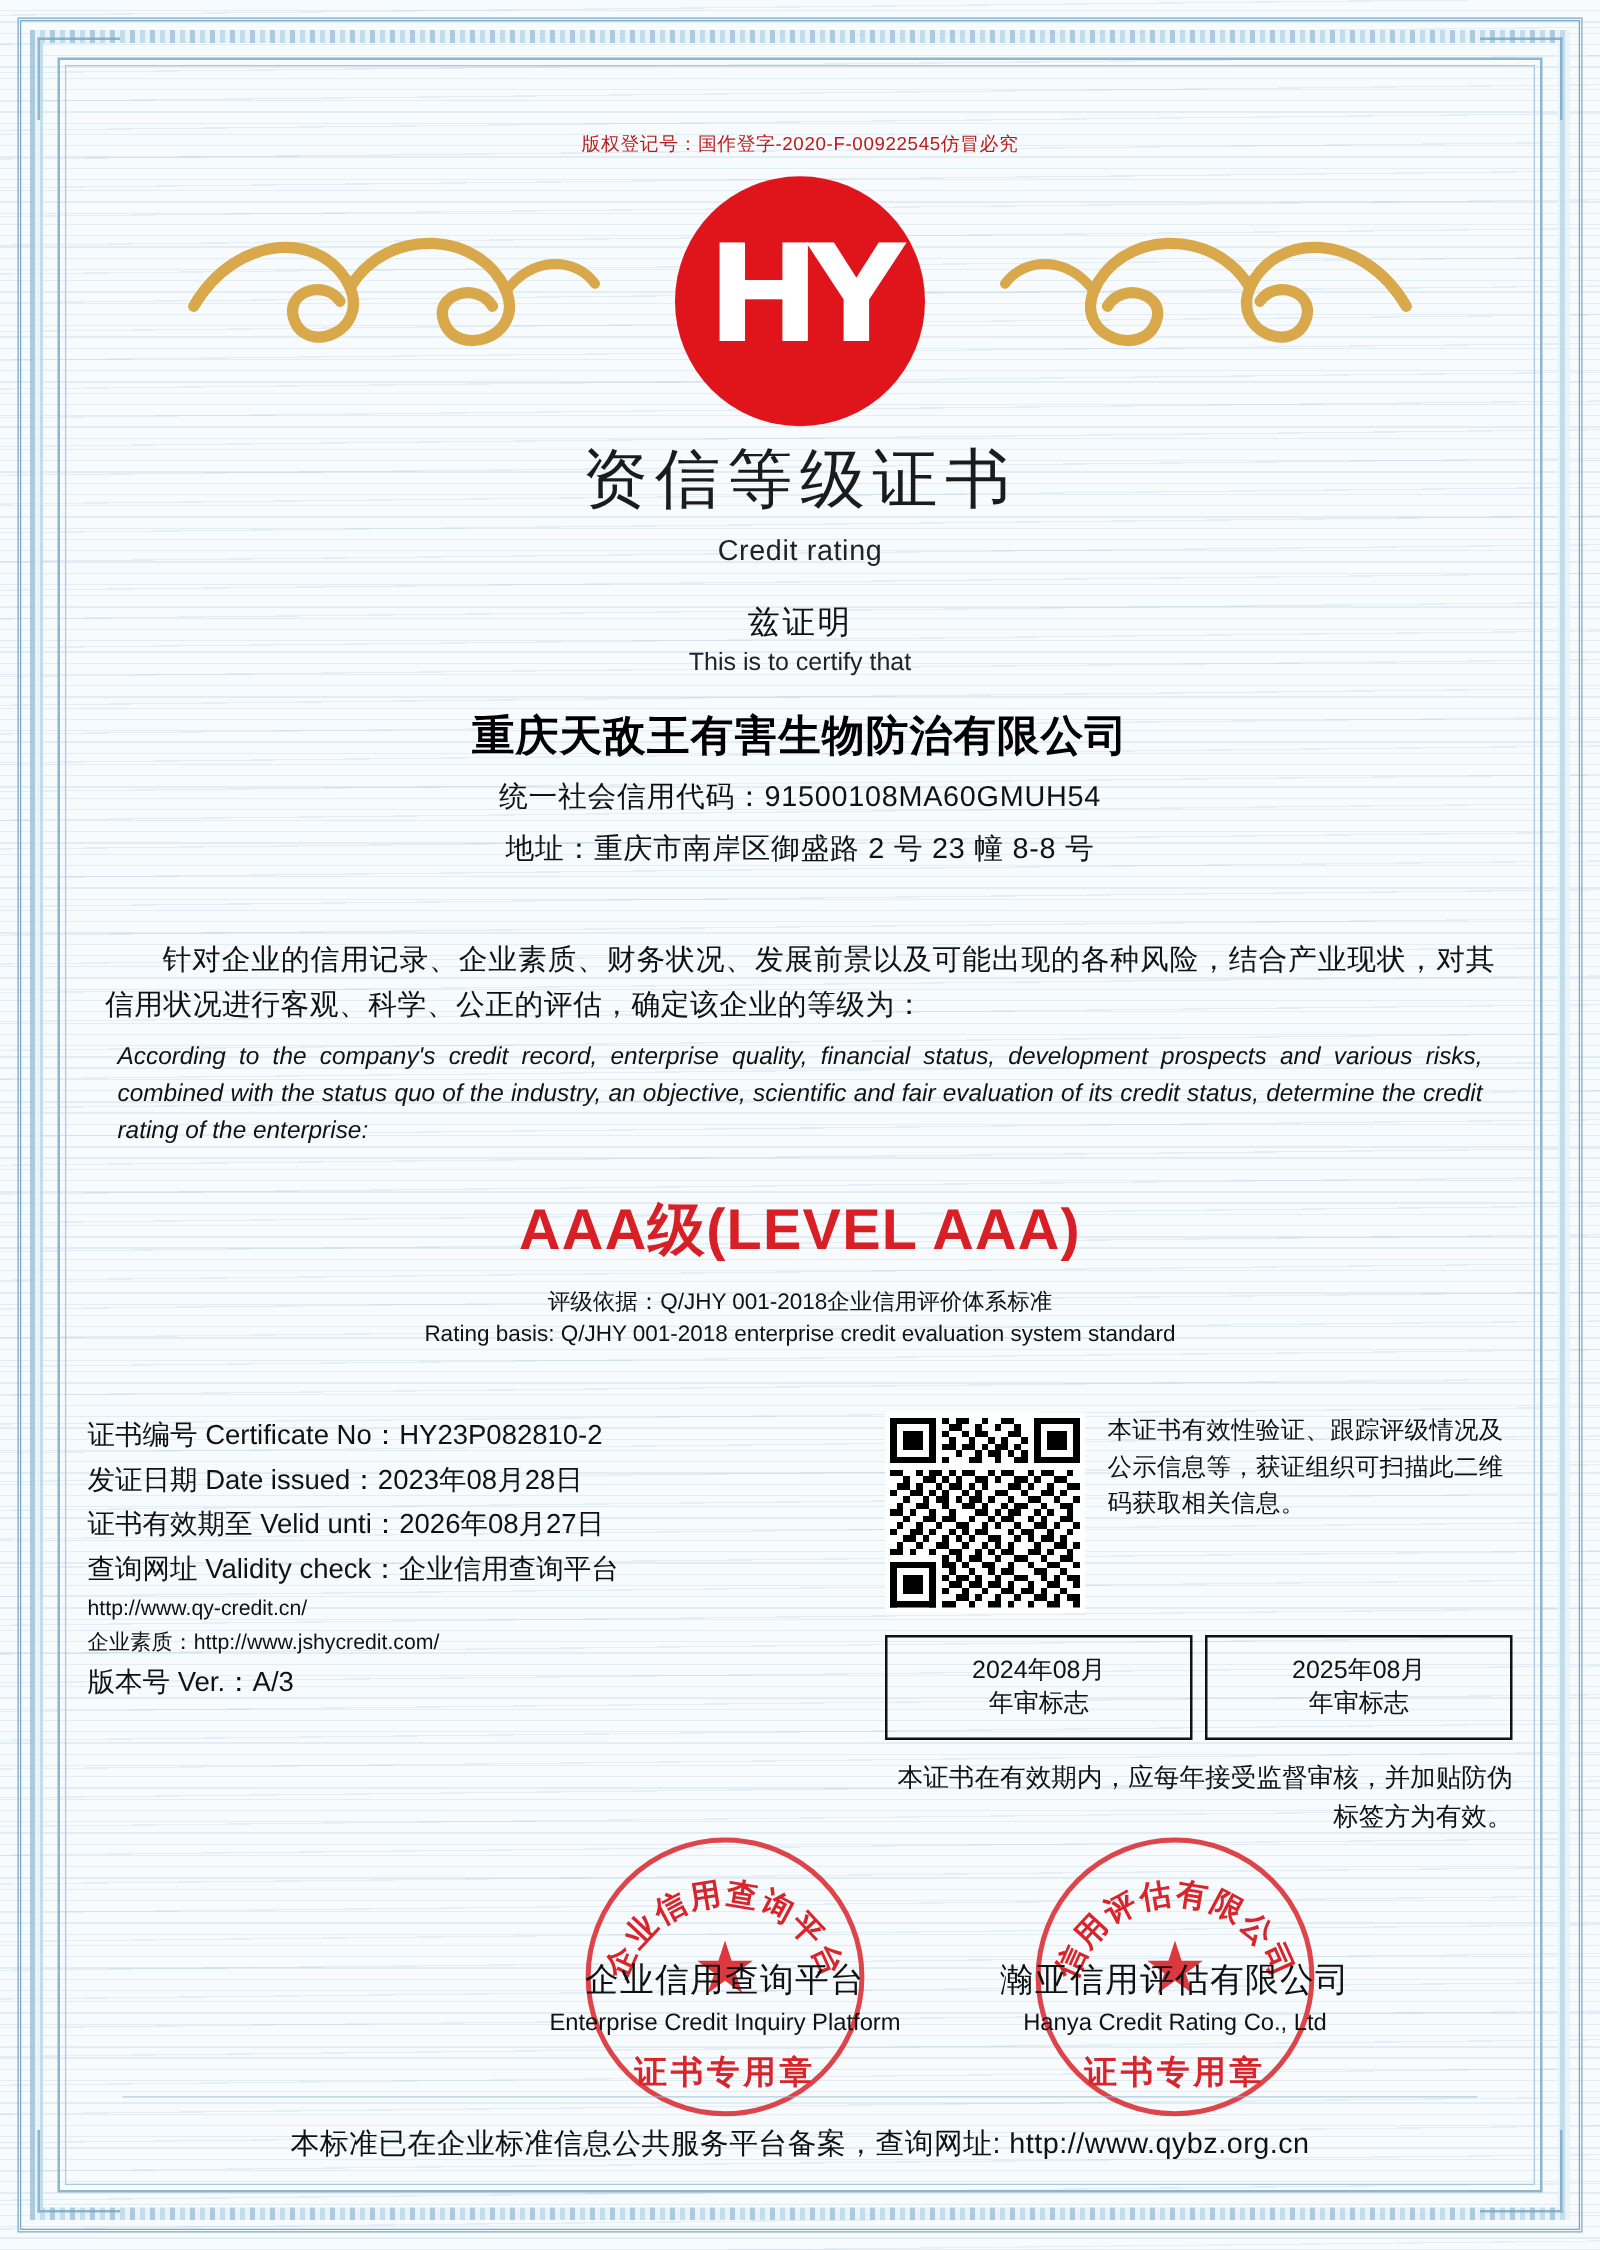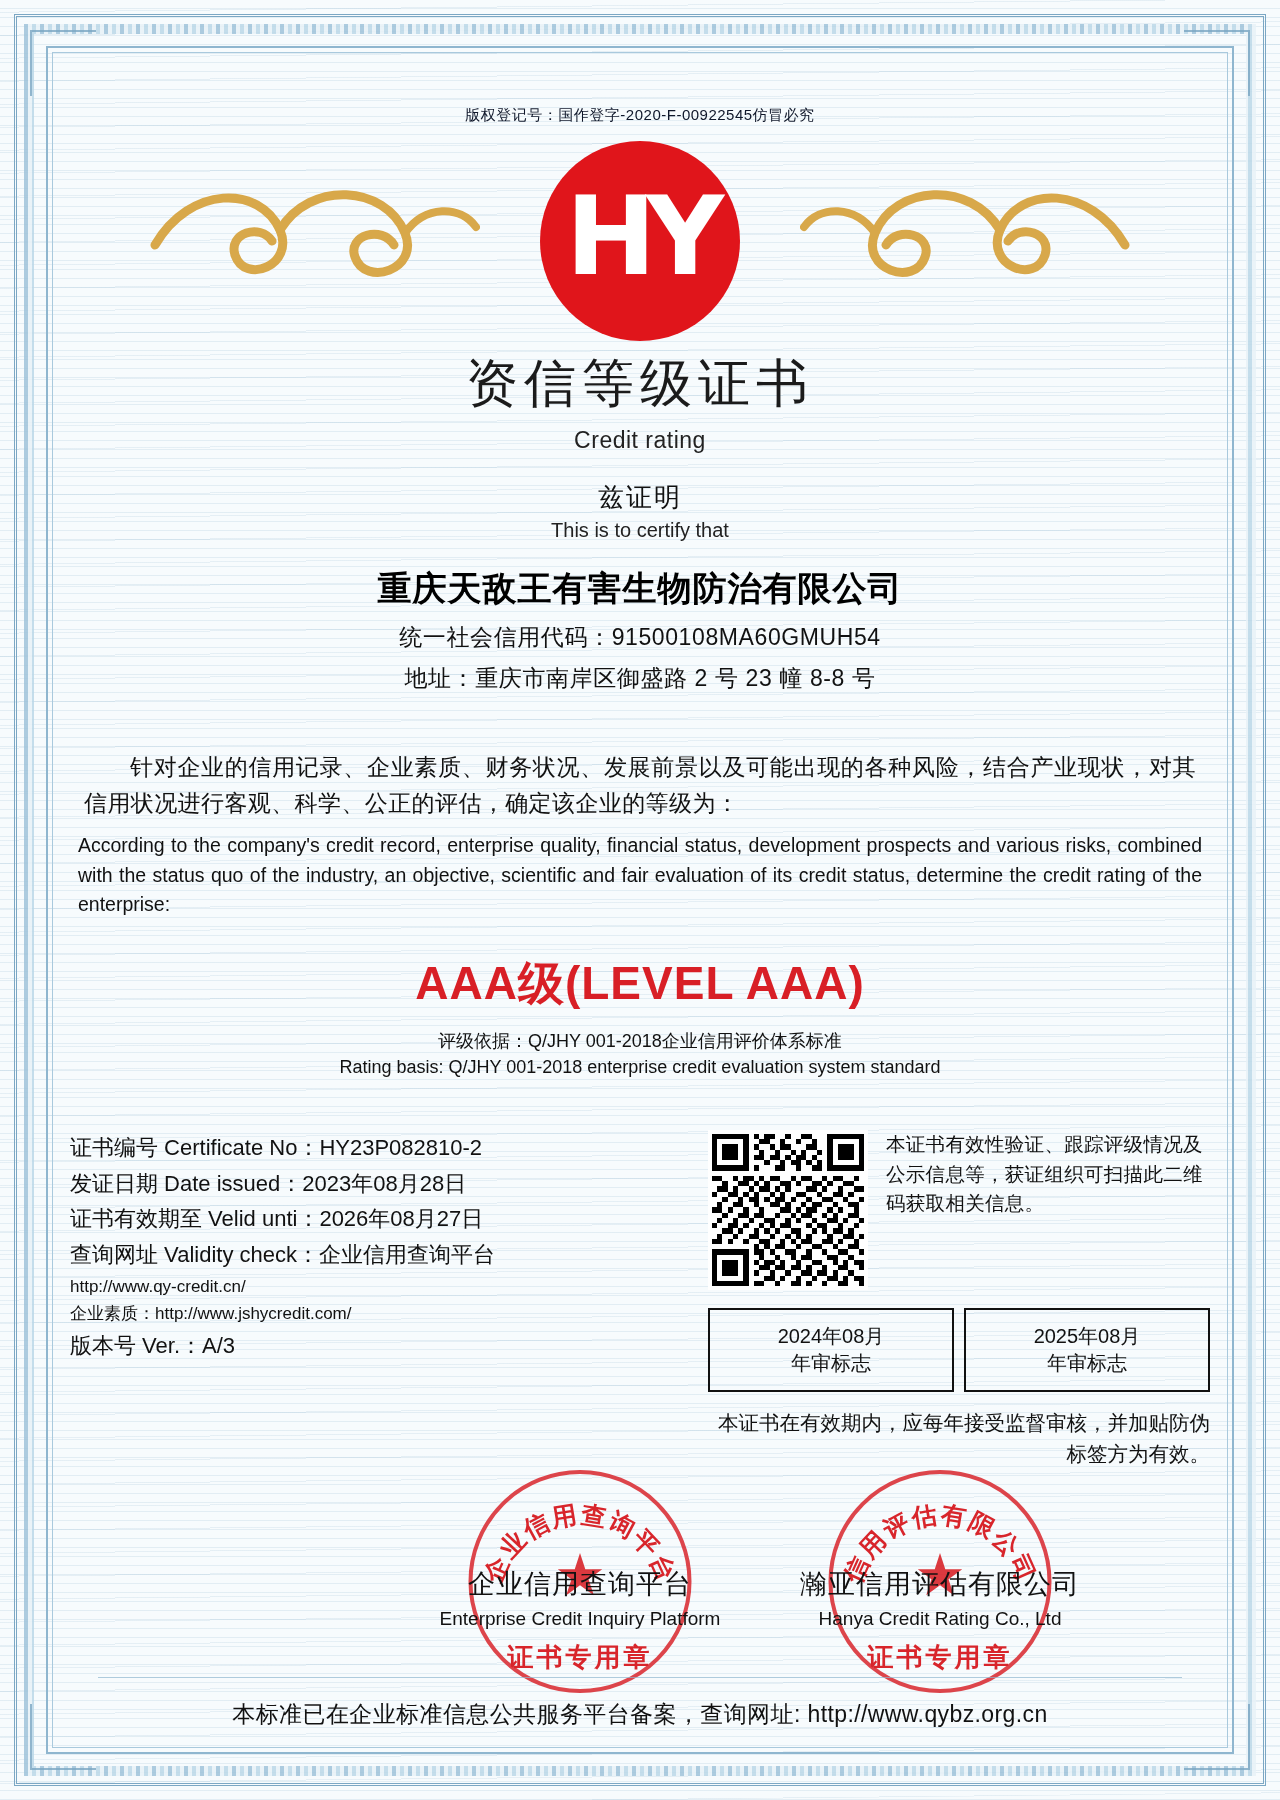--- a/index.html
+++ b/index.html
@@ -59,21 +59,21 @@
   .corner.tr{right:30px;top:30px;border-left:none;border-bottom:none;}
   .corner.bl{left:30px;bottom:30px;border-right:none;border-top:none;}
   .corner.br{right:30px;bottom:30px;border-left:none;border-top:none;}
 
   
   .content{position:absolute;left:70px;top:60px;right:70px;bottom:60px;}
 
   .copyright{
     text-align:center;
     font-size:15px;
-    color:#0f172a;
+    color:#b91c1c;
     letter-spacing:.5px;
     margin-top:46px;
   }
 
   .flourish-row{
     position:relative;
     height:200px;
     margin-top:6px;
   }
   .flourish{
@@ -121,22 +121,22 @@
   .uscc,.addr{
     text-align:center;font-size:23px;color:#111;margin-top:10px;letter-spacing:.6px;
   }
 
   .body-cn{
     margin:56px 14px 0;
     font-size:23px;color:#111;line-height:1.55;text-align:justify;letter-spacing:.4px;
     text-indent:2em;
   }
   .body-en{
-    margin:10px 8px 0;
-    font-size:19.5px;color:#111;line-height:1.5;text-align:justify;
+    margin:10px 24px 0;
+    font-size:19.5px;color:#111;line-height:1.5;text-align:justify;font-style:italic;
   }
 
   .level{
     text-align:center;
     margin-top:34px;
     font-size:46px;font-weight:bold;color:#d81f26;
     letter-spacing:1px;
   }
   .basis-cn{
     text-align:center;font-size:18px;color:#111;margin-top:14px;

